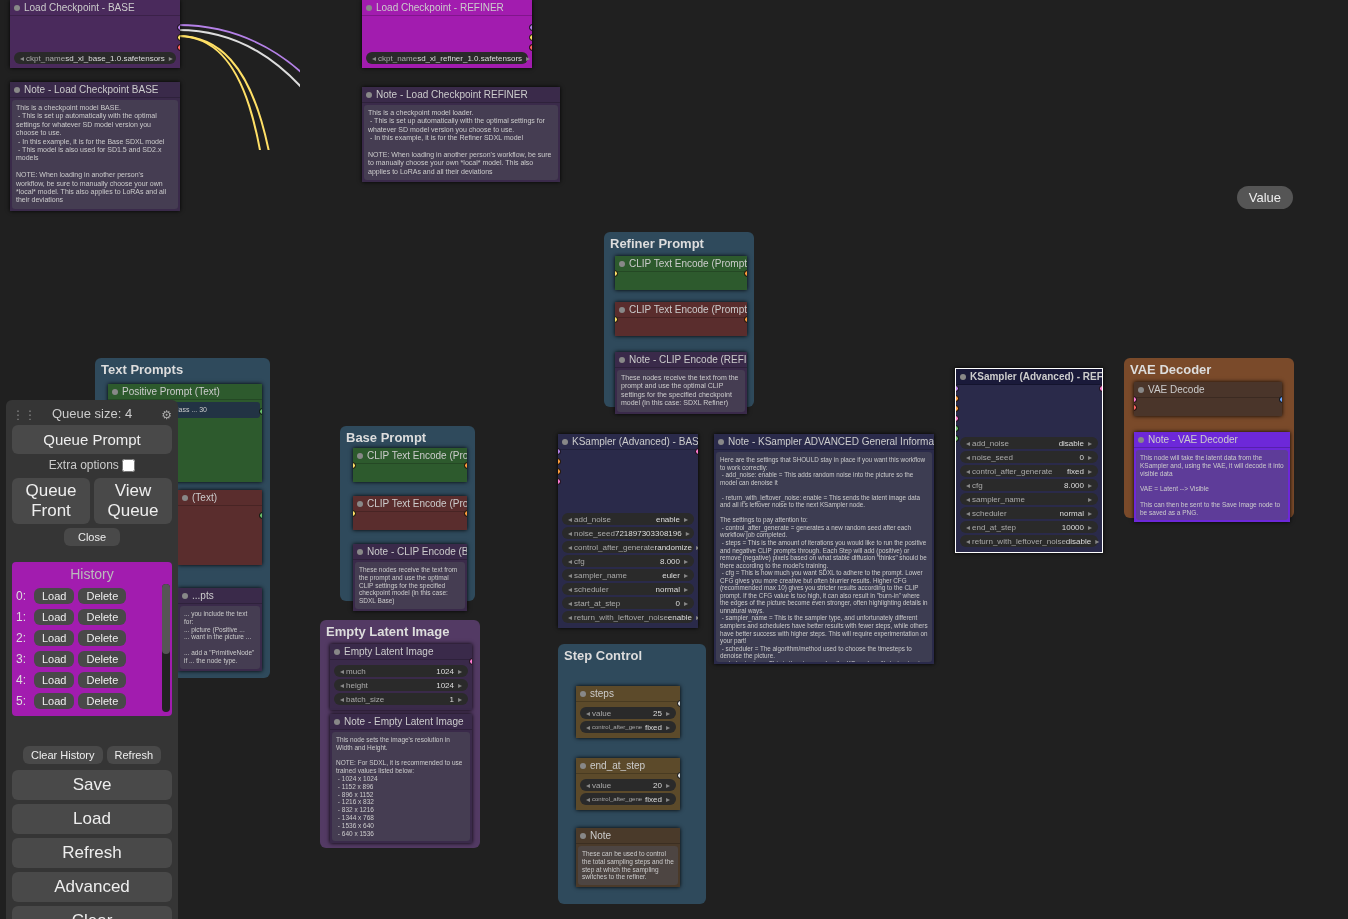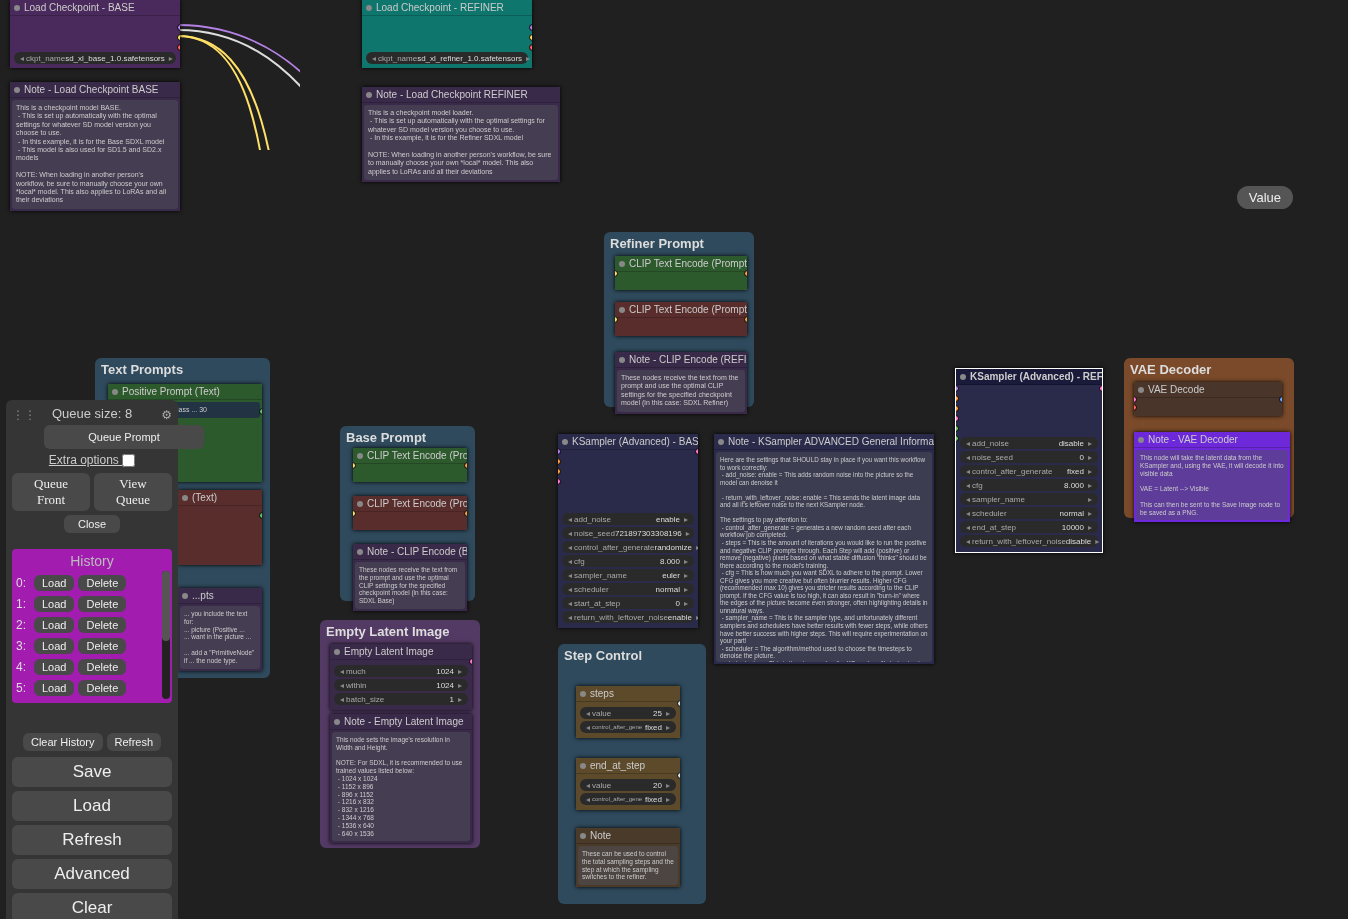--- a/index.html
+++ b/index.html
@@ -26,24 +26,24 @@
   z-index: 100;
   font-size: 13px;
 }
 .panel .drag { position:absolute; left:6px; top:8px; color:#888; cursor:move; font-size:12px;}
 .panel .qsize { text-align:center; margin-bottom:4px; }
 .panel .gear { position:absolute; right:6px; top:8px; font-size:12px; color:#aaa; cursor:pointer;}
 .panel button {
   background:#494949; color:#eee; border:none; border-radius:6px;
   padding:4px 8px; margin:2px 0; cursor:pointer; font-size:13px;
 }
-.panel .big { display:block; width:100%; font-size:11px; padding:6px;margin-left:32px;}
+.panel .big { display:block; width:100%; font-size:15px; padding:6px;}
 .panel .row { display:flex; gap:4px; justify-content:center;}
-.panel .row button { flex:1; font-size:13px; padding:3px 8px;font-family:Liberation Serif, serif;}
-.panel .extra { text-align:center; font-size:12px; margin:4px 0;text-decoration:underline;}
+.panel .row button { flex:1; font-size:17px; padding:3px 8px;}
+.panel .extra { text-align:center; font-size:12px; margin:4px 0;}
 .panel .extra input { vertical-align:middle;}
 .panel .close-row{text-align:center;}
 .panel .close-row button{font-size:11px;padding:3px 14px;}
 .history {
   margin-top:14px; background:#a21caf; border-radius:4px; padding:4px;
   max-height:160px; overflow:hidden; position:relative;
 }
 .history h4 { text-align:center; font-weight:normal; color:#bbb; font-size:14px; margin-bottom:4px;}
 .history .entry { display:flex; align-items:center; gap:4px; font-size:12px; margin:1px 0;}
 .history .entry span { width:14px; color:#ddd;}
@@ -171,21 +171,21 @@
 <div class="node" style="left:10px;top:82px;width:170px;background:#3a2a4a;">
   <div class="title"><span class="dot"></span><span>Note - Load Checkpoint BASE</span></div>
   <div class="notebody">This is a checkpoint model BASE.
  - This is set up automatically with the optimal settings for whatever SD model version you choose to use.
  - In this example, it is for the Base SDXL model
  - This model is also used for SD1.5 and SD2.x models
 
 NOTE: When loading in another person's workflow, be sure to manually choose your own *local* model. This also applies to LoRAs and all their deviations</div>
 </div>
 
-<div class="node" style="left:362px;top:0;width:170px;background:#0f766e;">
+<div class="node" style="left:362px;top:0;width:170px;background:#a21caf;">
   <div class="title"><span class="dot"></span><span>Load Checkpoint - REFINER</span></div>
   <div class="body" style="height:34px;"></div>
   <div class="widget" style="margin:2px 4px 4px;">
     <span class="arr">◂</span>
       <span class="wlabel">ckpt_name</span>
     <span class="wval">sd_xl_refiner_1.0.safetensors</span>
       <span class="arr">▸</span>
   </div>
   <span class="port" style="right:-4px;top:24px;background:#b581e8;"></span>
   <span class="port" style="right:-4px;top:34px;background:#ffe066;"></span>
@@ -252,21 +252,21 @@
   <div class="title"><span class="dot"></span><span>Empty Latent Image</span></div>
   <div class="body">
     <div class="widget">
         <span class="arr">◂</span>
         <span class="wlabel">much</span>
         <span class="wval">1024</span>
         <span class="arr">▸</span>
       </div>
     <div class="widget">
         <span class="arr">◂</span>
-        <span class="wlabel">within</span>
+        <span class="wlabel">height</span>
         <span class="wval">1024</span>
         <span class="arr">▸</span>
       </div>
     <div class="widget">
         <span class="arr">◂</span>
         <span class="wlabel">batch_size</span>
         <span class="wval">1</span>
         <span class="arr">▸</span>
       </div>
   </div>
@@ -476,21 +476,21 @@
   <div class="title"><span class="dot"></span><span>Note - VAE Decoder</span></div>
   <div class="notebody" style="font-size:6.5px;">This node will take the latent data from the KSampler and, using the VAE, it will decode it into visible data
 
 VAE = Latent --&gt; Visible
 
 This can then be sent to the Save Image node to be saved as a PNG.</div>
 </div>
 
 <div class="panel">
   <span class="drag">⋮⋮</span>
-  <div class="qsize">Queue size: 8</div>
+  <div class="qsize">Queue size: 4</div>
   <span class="gear">⚙</span>
   <button class="big">Queue Prompt</button>
   <div class="extra"><span>Extra options</span> <input type="checkbox" style=""></div>
   <div class="row">
     <button>Queue Front</button>
     <button>View Queue</button>
   </div>
   <div class="close-row"><button>Close</button></div>
   <div class="history">
     <h4>History</h4>

